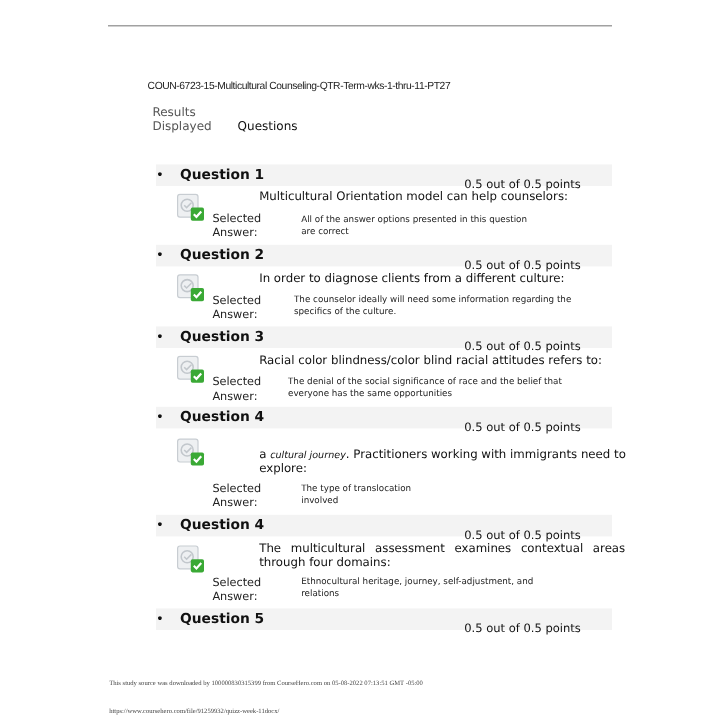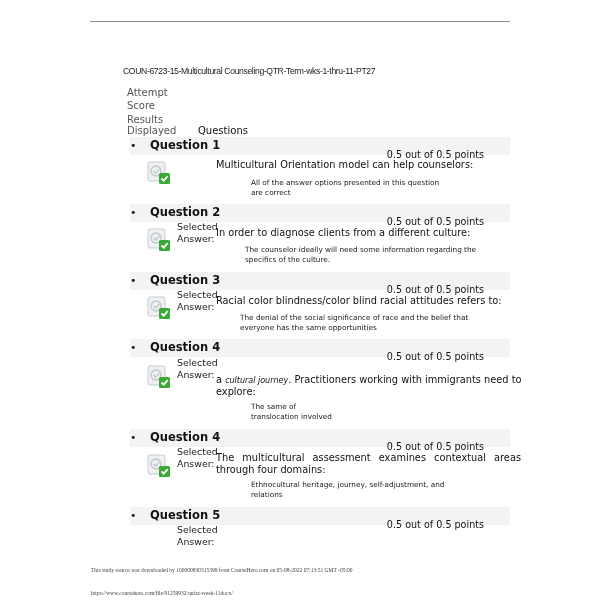--- a/index.html
+++ b/index.html
@@ -19,35 +19,34 @@
     .q-header {
       position: absolute; left: 130px; width: 380px; height: 18px; background: #f3f3f3;
     }
     .q-bullet { position: absolute; left: 0px; top: 2px; font-size: 11px; }
     .q-title { position: absolute; left: 20px; top: 1px; font-size: 11.5px; font-weight: bold; }
     .q-points { position: absolute; right: 0; font-size: 9.6px; text-align: left; }
     .q-icon {
       position: absolute; width: 24px; height: 24px; left: 147px;
     }
     .q-text { position: absolute; left: 173px; width: 310px; font-size: 9.8px; line-height: 11.5px; margin-left: 43px; }
-    .sel-label { position: absolute; left: 177px; font-size: 9.4px; line-height: 11.5px; color: #222; margin-top: 44px; }
+    .sel-label { position: absolute; left: 177px; font-size: 9.4px; line-height: 11.5px; color: #222; }
     .sel-value { position: absolute; left: 251px; width: 230px; font-size: 7.3px; line-height: 9.5px; color: #222; }
     .footer1 { position: absolute; left: 91px; top: 567px; font-size: 5.5px; font-family: "Liberation Serif", serif; color: #444; }
     .footer2 { position: absolute; left: 91px; top: 590px; font-size: 5.5px; font-family: "Liberation Serif", serif; color: #444; }
   </style>
 </head>
 <body>
 
 <div class="top-rule"></div>
 
 <div class="course-title">COUN-6723-15-Multicultural Counseling-QTR-Term-wks-1-thru-11-PT27</div>
 
 <div class="meta">
   <div class="meta-row">
-    <span class="meta-label">Attempt Score</span>
   </div>
   <div class="meta-row" style="margin-top:2px; line-height:11px;">
     <span class="meta-label">
       <span>Results</span><br>
       <span>Displayed</span>
     </span>
     <span class="meta-value">
       <br>
       <span>Questions</span>
     </span>
@@ -121,21 +120,21 @@
       <rect x="12" y="12" width="11" height="11" rx="1.5" fill="#3aa935"></rect>
       <path d="M14.5 17.5 l2.2 2.2 l4 -4.5" fill="none" stroke="#fff" stroke-width="1.8"></path>
     </svg>
 </div>
 <div class="q-text" style="top:363px; line-height:11px;">
   <br>
   <span>a </span><i style="font-size:8px">cultural journey</i><span>. Practitioners working with immigrants need to</span><br>
   <span>explore:</span>
 </div>
 <div class="sel-label" style="top:402px"><span>Selected</span><br><span>Answer:</span></div>
-<div class="sel-value" style="top:402px; width:95px;">The same of translocation involved</div>
+<div class="sel-value" style="top:402px; width:95px;">The type of translocation involved</div>
 
 <div class="q-header" style="top:429px">
   <span class="q-bullet">•</span>
   <span class="q-title">Question 4</span>
 </div>
 <div class="q-points" style="top:441px; right:116px; position:absolute;">0.5 out of 0.5 points</div>
 <div class="q-icon" style="top:454px">
   <svg width="24" height="24" viewBox="0 0 24 24">
       <rect x="1" y="1" width="17" height="19" rx="2" fill="#eef0f2" stroke="#c8cdd2"></rect>
       <circle cx="9" cy="10" r="5" fill="none" stroke="#c2c7cc" stroke-width="1.3"></circle>

